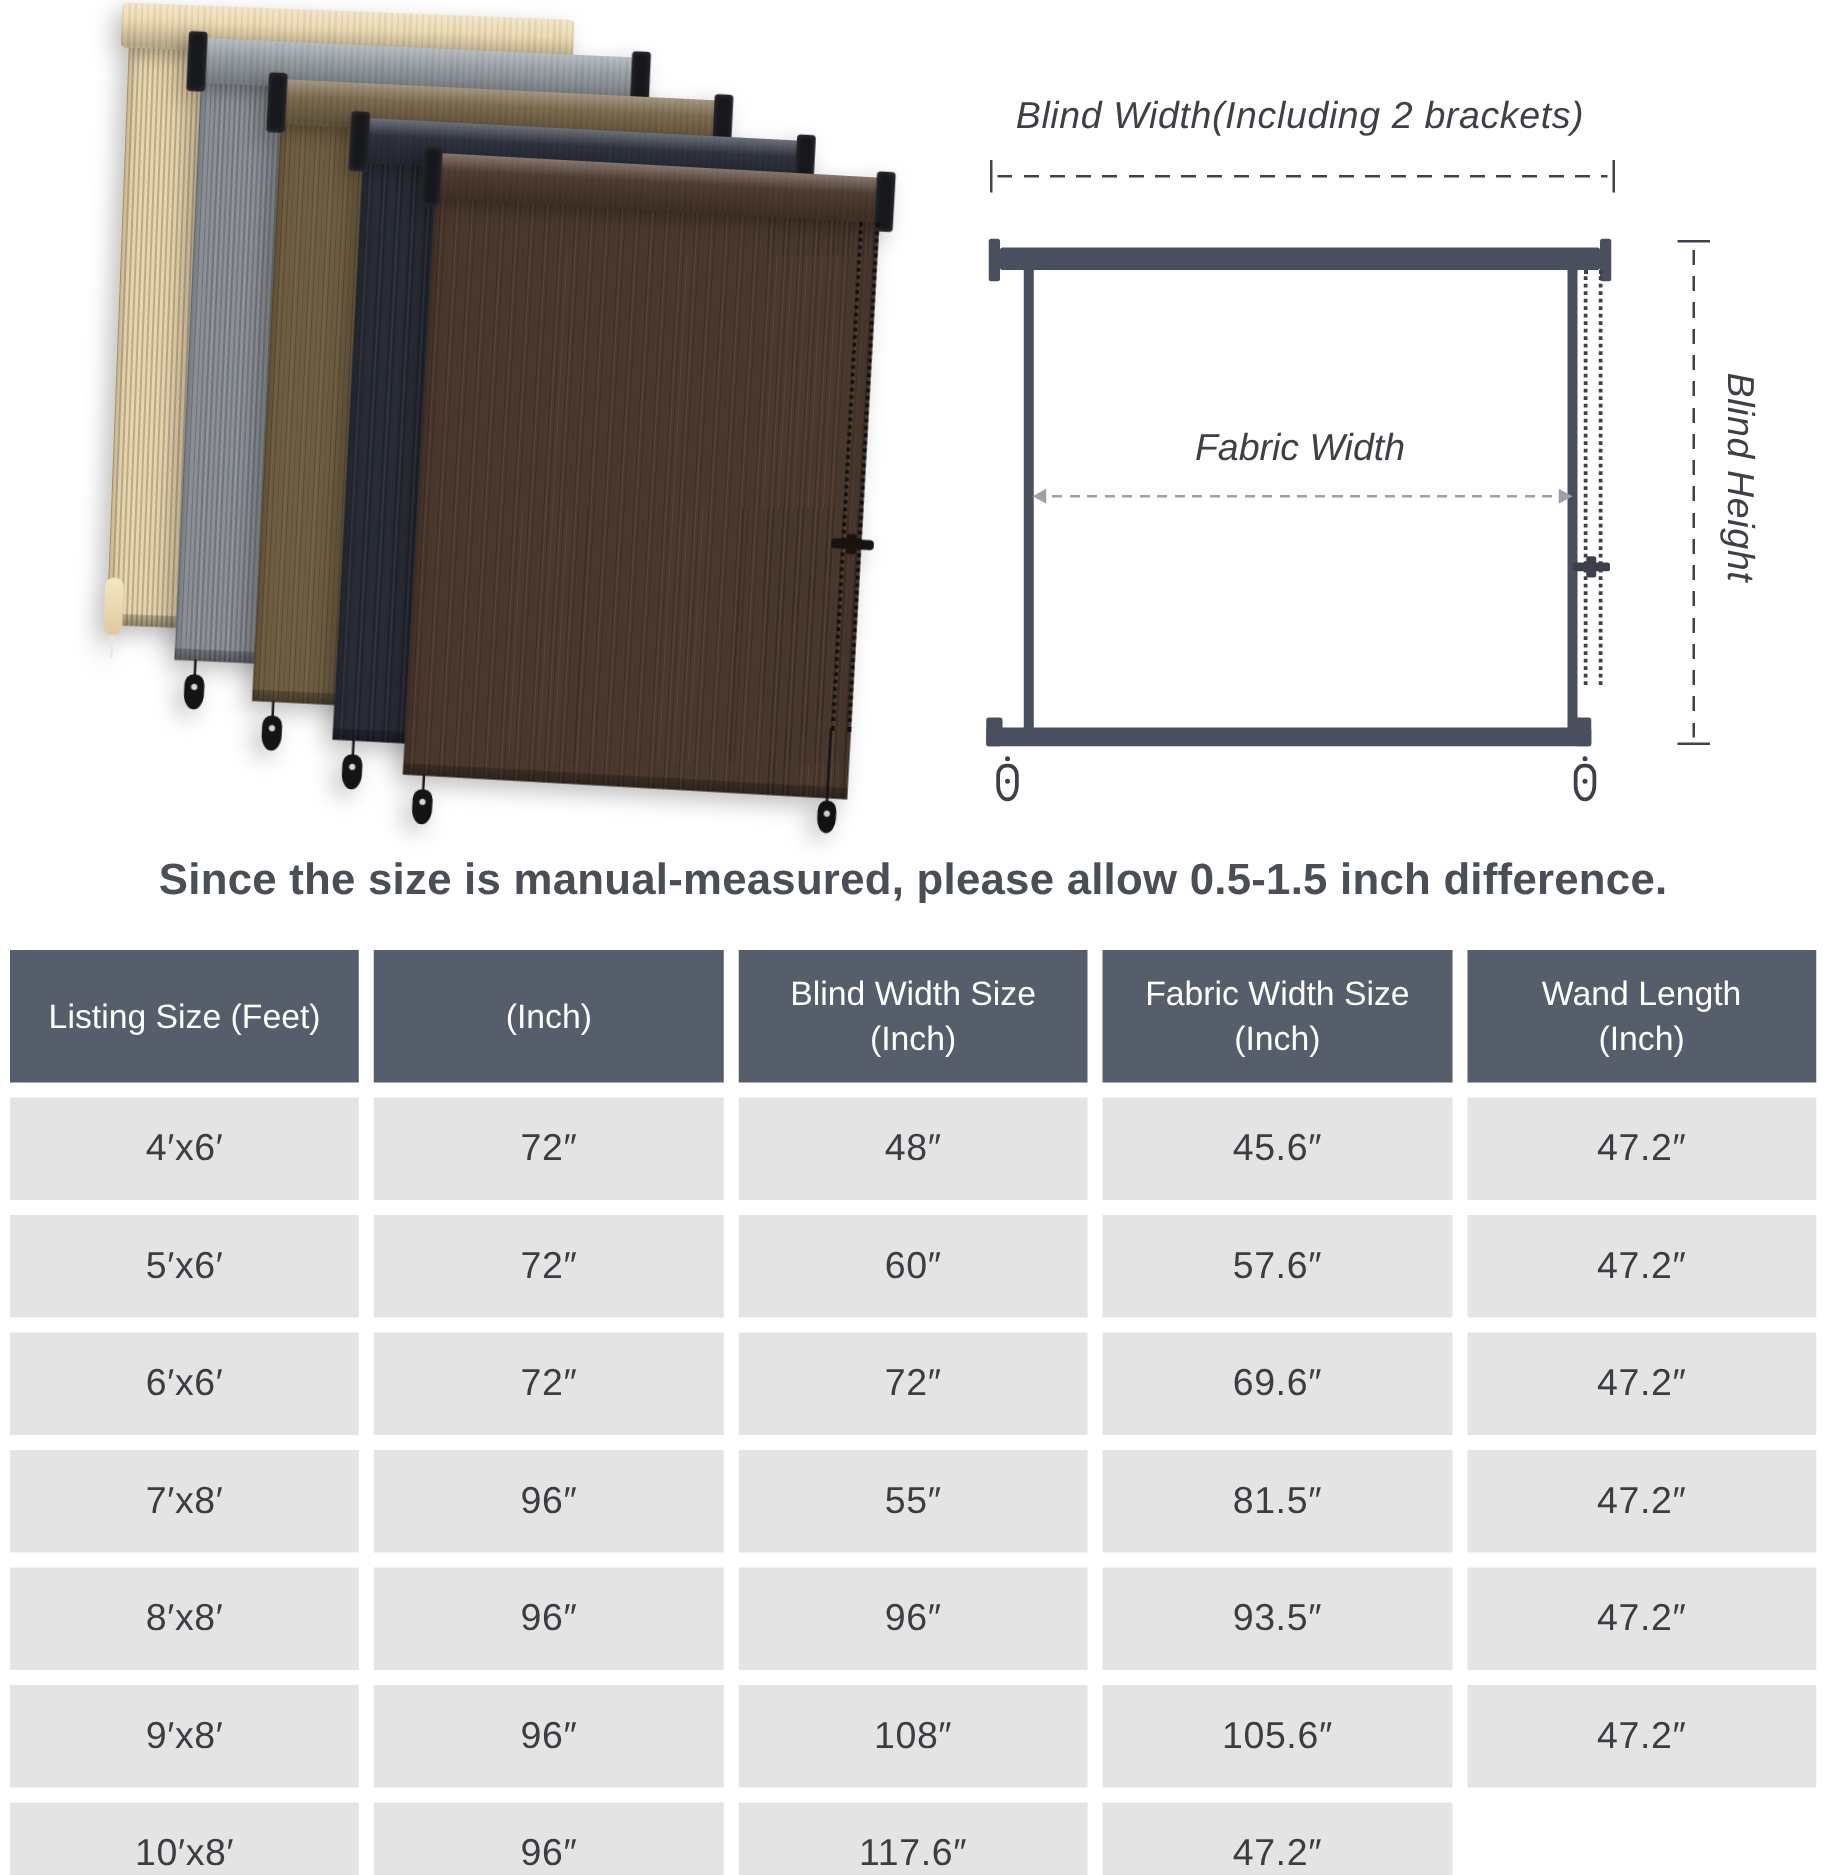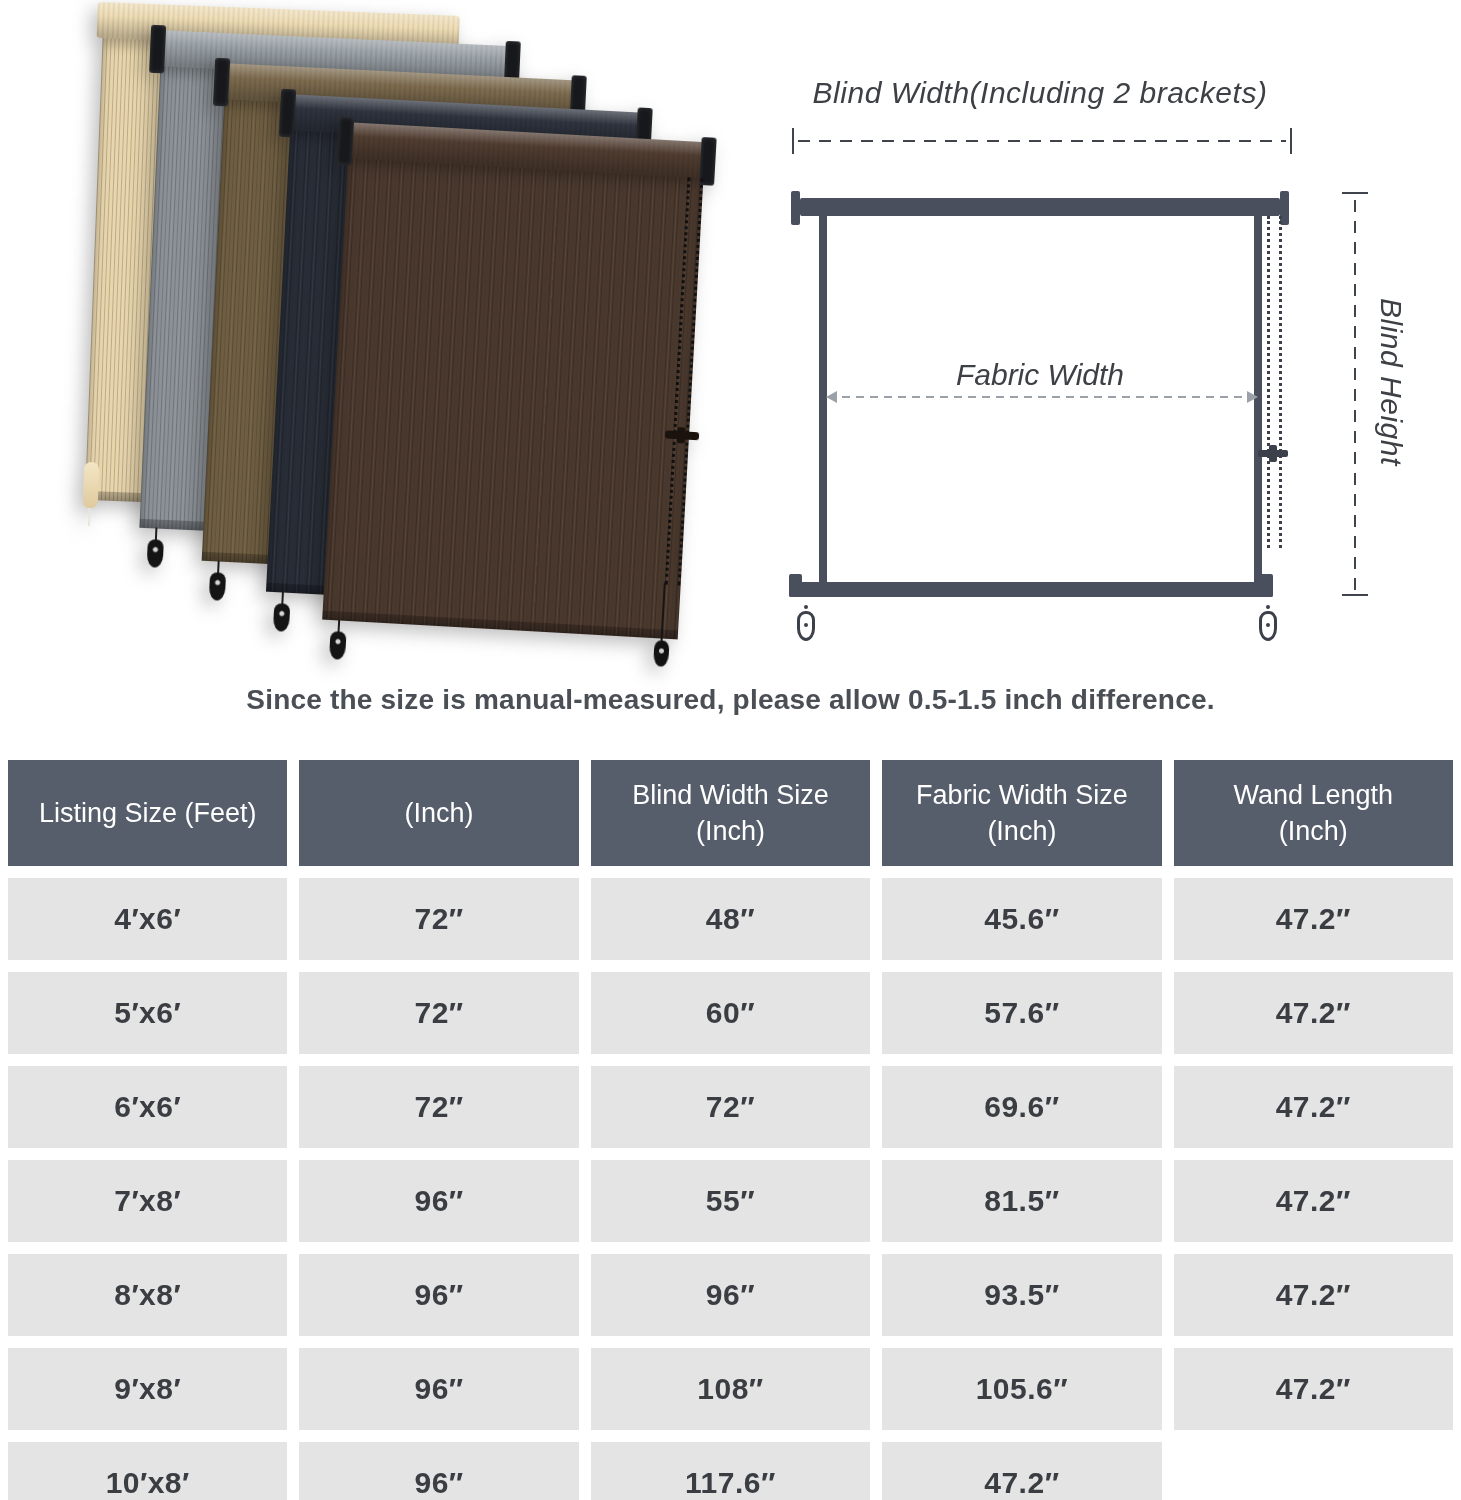--- a/index.html
+++ b/index.html
@@ -72,45 +72,45 @@
   .d-chain{position:absolute;left:497px;top:146px;width:9px;height:332px;
     border-left:3px dotted #3c404a;border-right:3px dotted #3c404a;}
   .d-cleat{position:absolute;left:488px;top:380px;width:30px;height:7px;background:#3c404a;border-radius:2px;}
   .d-cleat::after{content:"";position:absolute;left:11px;top:-5px;width:8px;height:17px;background:#3c404a;border-radius:2px;}
   .d-clip{position:absolute;width:22px;height:44px;}
   .d-clip::before{content:"";position:absolute;left:2px;top:8px;width:12px;height:24px;
     border:3px solid #3c404a;border-radius:9px 9px 10px 10px/10px 10px 14px 14px;}
   .d-clip::after{content:"";position:absolute;left:9px;top:2px;width:4px;height:4px;background:#3c404a;border-radius:50%;
     box-shadow:0 18px 0 0 #3c404a;}
   .d-clip.dcl{left:25px;top:533px;} .d-clip.dcr{left:487px;top:533px;}
-  .fw-label{position:absolute;left:120px;top:272px;width:300px;text-align:center;font-size:30px;margin-top:16px;}
+  .fw-label{position:absolute;left:120px;top:272px;width:300px;text-align:center;font-size:30px;}
   .fw-arrow{position:absolute;left:58px;top:326px;width:428px;height:2px;
     background:repeating-linear-gradient(90deg,#9ba1a9 0 8px,transparent 8px 14px);}
   .fw-arrow::before{content:"";position:absolute;left:-2px;top:-5px;width:0;height:0;
     border-right:11px solid #9ba1a9;border-top:6px solid transparent;border-bottom:6px solid transparent;}
   .fw-arrow::after{content:"";position:absolute;right:-2px;top:-5px;width:0;height:0;
     border-left:11px solid #9ba1a9;border-top:6px solid transparent;border-bottom:6px solid transparent;}
   .dim-v{position:absolute;left:572px;top:122px;width:26px;height:400px;
     border-top:2px solid var(--line);border-bottom:2px solid var(--line);}
   .dim-v::before{content:"";position:absolute;left:12px;top:4px;bottom:4px;width:2px;
     background:repeating-linear-gradient(0deg,var(--line) 0 12px,transparent 12px 21px);}
   .bh-label{position:absolute;left:604px;top:228px;height:220px;writing-mode:vertical-rl;
     font-size:30px;letter-spacing:.5px;}
 
   
   .notice{position:absolute;left:0;top:684px;width:1461px;text-align:center;
-    font-size:28px;font-weight:bold;color:#4a4e55;letter-spacing:.2px;}
+    font-size:35px;font-weight:bold;color:#4a4e55;letter-spacing:.2px;}
 
   
   .size-table{position:absolute;left:8px;top:760px;width:1445px;display:grid;
     grid-template-columns:repeat(5,1fr);grid-template-rows:106px repeat(7,82px);gap:12px;}
   .th{background:var(--header-bg);color:#ffffff;display:flex;flex-direction:column;
     justify-content:center;align-items:center;text-align:center;font-size:27px;line-height:1.35;}
   .td{background:var(--row-bg);color:var(--row-text);display:flex;justify-content:center;
-    align-items:center;font-size:30px;letter-spacing:.5px;font-weight:bold;}
+    align-items:center;font-size:30px;letter-spacing:.5px;}
 </style>
 </head>
 <body style="--header-bg: #565d6b; --row-bg: #e4e4e4; --row-text: #3a3d42; --frame: #4a4f5d; --line: #3f434b;">
 
 <div class="photo">
   <div class="blind b1" style="--fabric: #e8d5ab; --roller: #eedcb4;">
     <div class="fabric"></div>
     <div class="roller"></div>
     <div class="rod"></div>
   </div>

